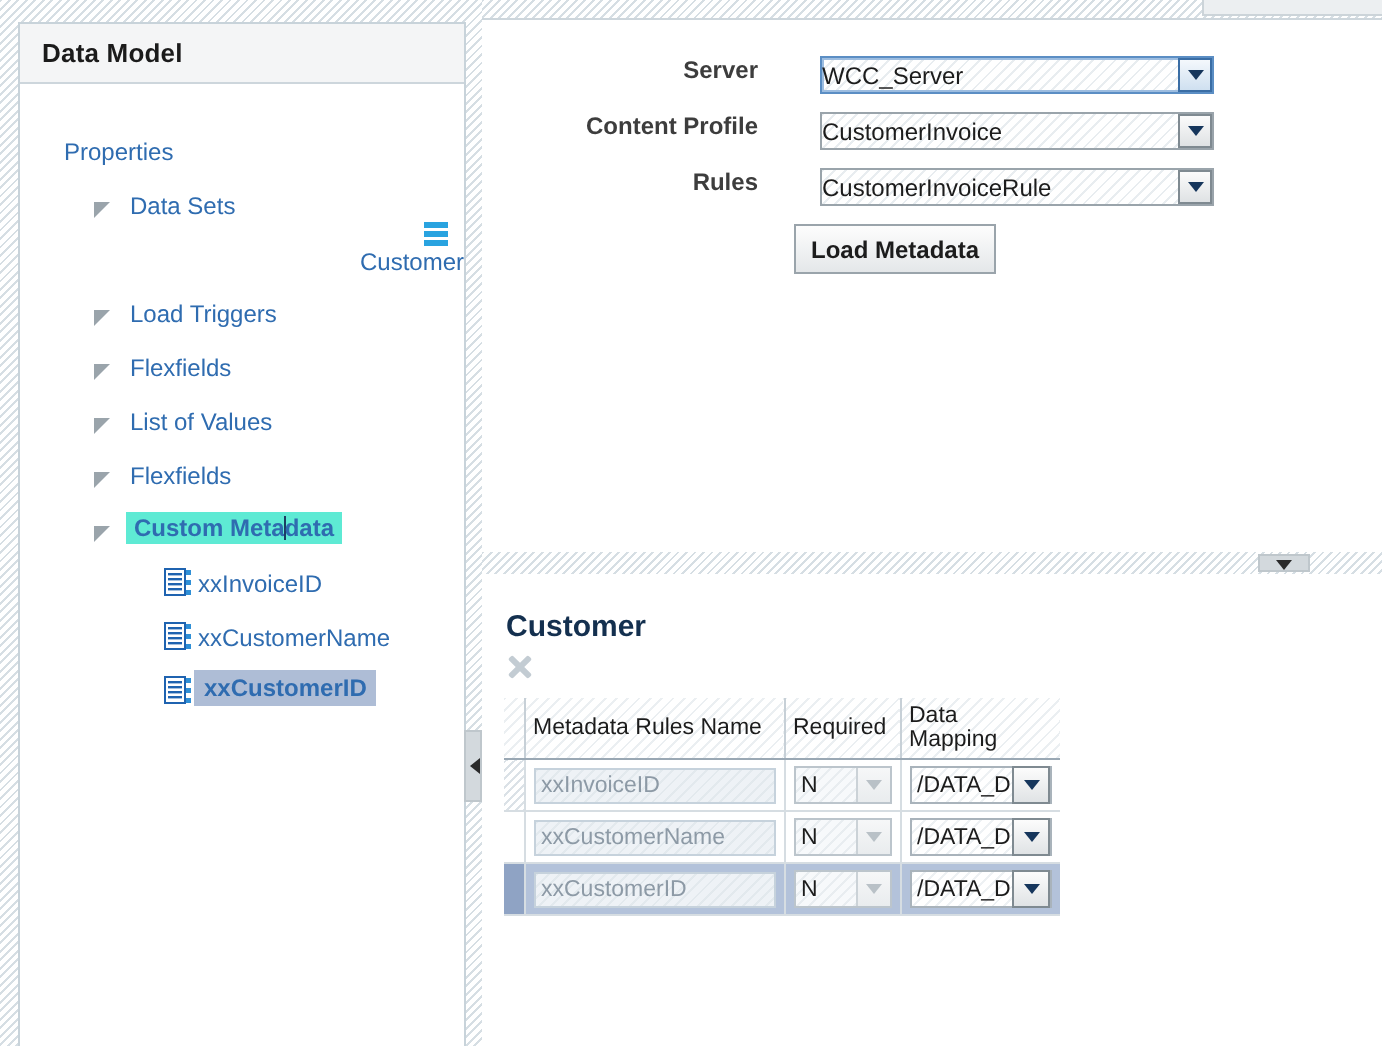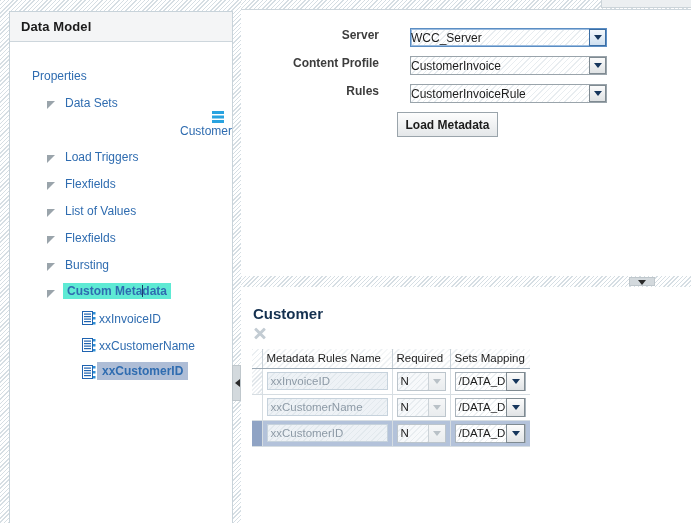--- a/index.html
+++ b/index.html
@@ -490,24 +490,20 @@
         <div class="tree-row lvl1">
           <span class="disclosure"></span>
           <span class="lbl">List of Values</span>
         </div>
         <div class="tree-row lvl1">
           <span class="disclosure"></span>
           <span class="lbl">Flexfields</span>
         </div>
         <div class="tree-row lvl1">
           <span class="disclosure"></span>
-          <span class="lbl">Bursting</span>
-        </div>
-        <div class="tree-row lvl1">
-          <span class="disclosure"></span>
           <span class="lbl selected-soft">Custom Meta<span class="caret-cursor"></span>data</span>
         </div>
         <div class="tree-row lvl3">
           <svg class="md-icon" viewBox="0 0 14 15">
             <rect x="0.5" y="0.5" width="10" height="13" fill="#ffffff" stroke="#1f63b0"></rect>
             <rect x="2" y="2.5" width="7" height="1.2" fill="#1f63b0"></rect>
             <rect x="2" y="5" width="7" height="1.2" fill="#1f63b0"></rect>
             <rect x="2" y="7.5" width="7" height="1.2" fill="#1f63b0"></rect>
             <rect x="2" y="10" width="7" height="1.2" fill="#1f63b0"></rect>
             <rect x="11" y="1" width="2.5" height="2.5" fill="#2f8fd6"></rect>
@@ -602,21 +598,21 @@
       <div id="toolbar">
         <span class="x-icon"></span>
       </div>
 
       <table id="md-table">
         <thead>
           <tr>
             <th class="gutter"></th>
             <th style="width:130px">Metadata Rules Name</th>
             <th style="width:58px">Required</th>
-            <th style="width:80px;border-right:none">Sets Mapping</th>
+            <th style="width:80px;border-right:none">Data Mapping</th>
           </tr>
         </thead>
         <tbody id="md-body">
             <tr class="row-0">
               <td class="gutter"></td>
               <td>
                 <div class="ro-field">xxInvoiceID</div>
               </td>
               <td>
                 <div class="cell-select disabled">

